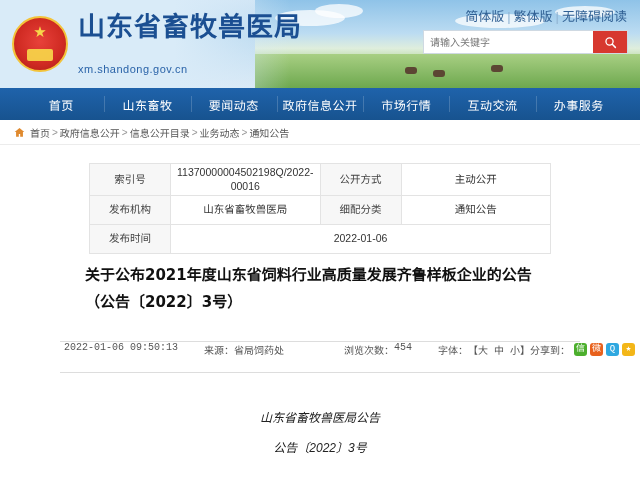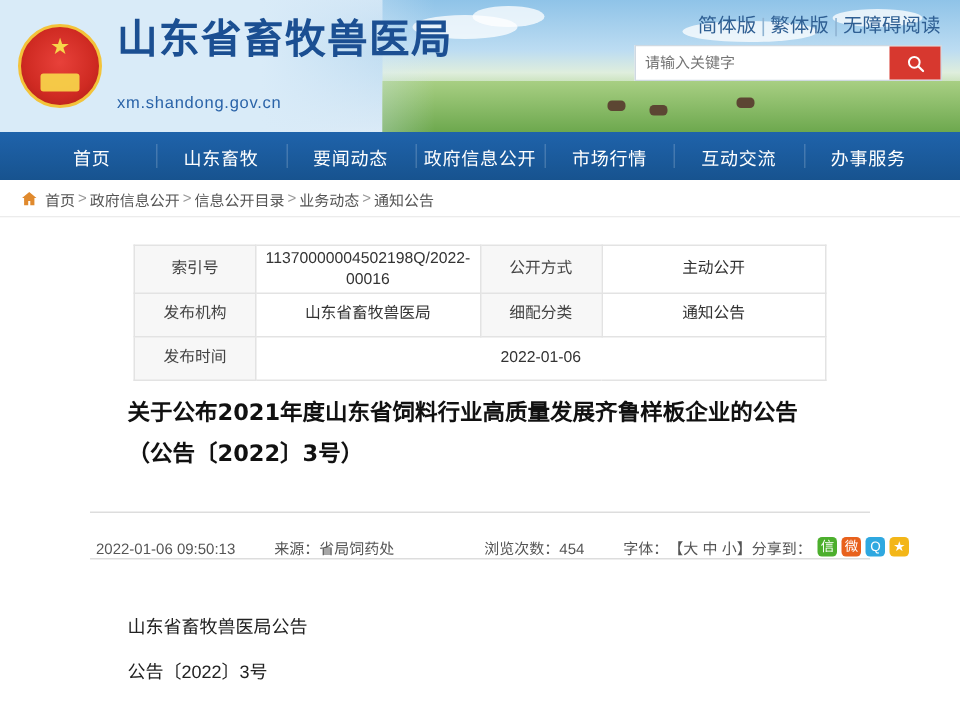--- a/index.html
+++ b/index.html
@@ -265,23 +265,24 @@
     font-family: "DejaVu Sans", "Liberation Sans", sans-serif;
   }
 
   .doc-info {
     width: 520px;
     margin: 26px auto 0;
     border-top: 1px solid #ddd;
     border-bottom: 1px solid #ddd;
     height: 30px;
     display: flex;
-    align-items: flex-end;
+    align-items: flex-start;
     font-size: 10px;
     color: #555;
+    font-family: Liberation Mono, monospace;
   }
   .doc-info .cell { white-space: nowrap; }
   .doc-info .i-date { margin-left: 4px; }
   .doc-info .i-source { margin-left: 26px; }
   .doc-info .i-views { margin-left: 60px; }
   .doc-info .i-font { margin-left: 26px; }
   .doc-info .i-share { margin-left: auto; display: flex; align-items: center; }
   .share-icons { display: flex; margin-left: 4px; }
   .share-ico {
     width: 13px;
@@ -304,23 +305,25 @@
     color: #fff;
   }
   .share-ico.wechat::after { content: "信"; }
   .share-ico.weibo::after  { content: "微"; }
   .share-ico.qq::after     { content: "Q"; }
   .share-ico.star::after   { content: "★"; }
 
   .doc-body {
     width: 470px;
     margin: 30px auto 0;
+    text-align: center;
     font-size: 12px;
     color: #222;
     line-height: 2.5;
+    font-style: italic;
   }
   .doc-body p { margin: 0; }
 </style>
 </head>
 <body>
 
 <div id="page">
 
   <div class="header">
     <div class="header-sky">

